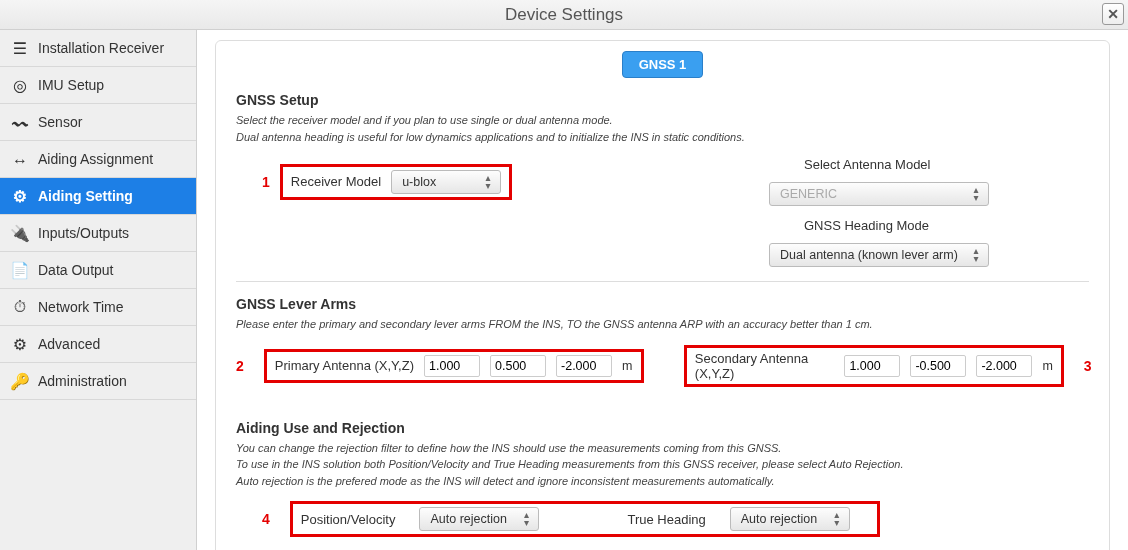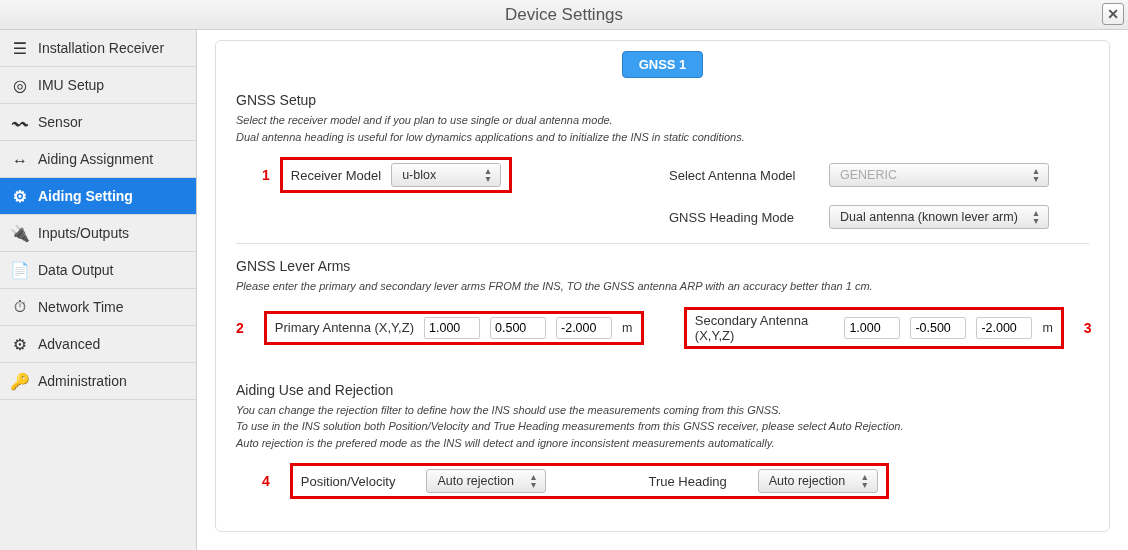--- a/index.html
+++ b/index.html
@@ -14,26 +14,26 @@
   .sidebar-item.active { background: #1d7fe6; color: #fff; font-weight: bold; }
   .sidebar-item .ico { width: 20px; height: 20px; display: inline-flex; align-items: center; justify-content: center; font-size: 16px; color: #333; }
   .sidebar-item.active .ico { color: #fff; }
 
   .main { flex: 1; padding: 10px 18px 0 18px; overflow: auto; border-radius: 16px; }
   .panel { border: 1px solid #ddd; border-radius: 6px; padding: 10px 20px 20px 20px; }
 
   .tab-wrap { text-align: center; margin-bottom: 14px; }
   .tab { display: inline-block; background: #3a9ff0; color: #fff; border: 1px solid #2a7fc9; border-radius: 4px; padding: 5px 16px; font-weight: bold; cursor: pointer; }
 
-  h3.section { font-size: 14px; font-weight: normal; margin: 6px 0 4px 0; }
+  h3.section { font-size: 14px; font-weight: bold; margin: 6px 0 4px 0; }
   .desc { font-style: italic; color: #444; font-size: 11px; line-height: 1.5; margin-bottom: 12px; }
   hr.sep { border: none; border-top: 1px solid #ddd; margin: 14px 0; }
 
   .row { display: flex; align-items: center; gap: 20px; margin-bottom: 12px; }
-  .field { display: flex; align-items: center; gap: 10px; }
+  .field { display: flex; align-items: center; gap: 10px; flex-direction: column; }
   .lbl { font-size: 13px; color: #333; }
 
   .select { display: inline-flex; align-items: center; justify-content: space-between; min-width: 120px; height: 24px; padding: 0 6px 0 10px; background: linear-gradient(#fdfdfd,#e6e6e6); border: 1px solid #bbb; border-radius: 3px; cursor: pointer; font-size: 12.5px; color: #333; }
   .select.disabled { color: #aaa; align-items: center; }
   .select .caret { display: inline-block; width: 12px; text-align: center; color: #666; font-size: 10px; line-height: 8px; }
 
   input.num { width: 56px; height: 22px; padding: 2px 4px; border: 1px solid #ccc; border-radius: 2px; font-size: 12.5px; text-align: left; }
 
   .unit { font-size: 12.5px; }
 
@@ -174,21 +174,21 @@
       
       <h3 class="section">Aiding Use and Rejection</h3>
       <div class="desc">
         <span>You can change the rejection filter to define how the INS should use the measurements coming from this GNSS.</span><br>
         <span>To use in the INS solution both Position/Velocity and True Heading measurements from this GNSS receiver, please select Auto Rejection.</span><br>
         <span>Auto rejection is the prefered mode as the INS will detect and ignore inconsistent measurements automatically.</span>
       </div>
 
       <div class="row ml20">
         <span class="hl-num">4</span>
-        <span class="highlight" style="min-width:590px;gap:31px">
+        <span class="highlight" style="min-width:590px;gap:24px">
           <span class="lbl">Position/Velocity</span>
           <span class="select" style="min-width:120px">
             <span>Auto rejection</span>
             <span class="caret">▴<br>▾</span>
           </span>
           <span style="width:40px"></span>
           <span class="lbl">True Heading</span>
           <span class="select" style="min-width:120px">
             <span>Auto rejection</span>
             <span class="caret">▴<br>▾</span>

